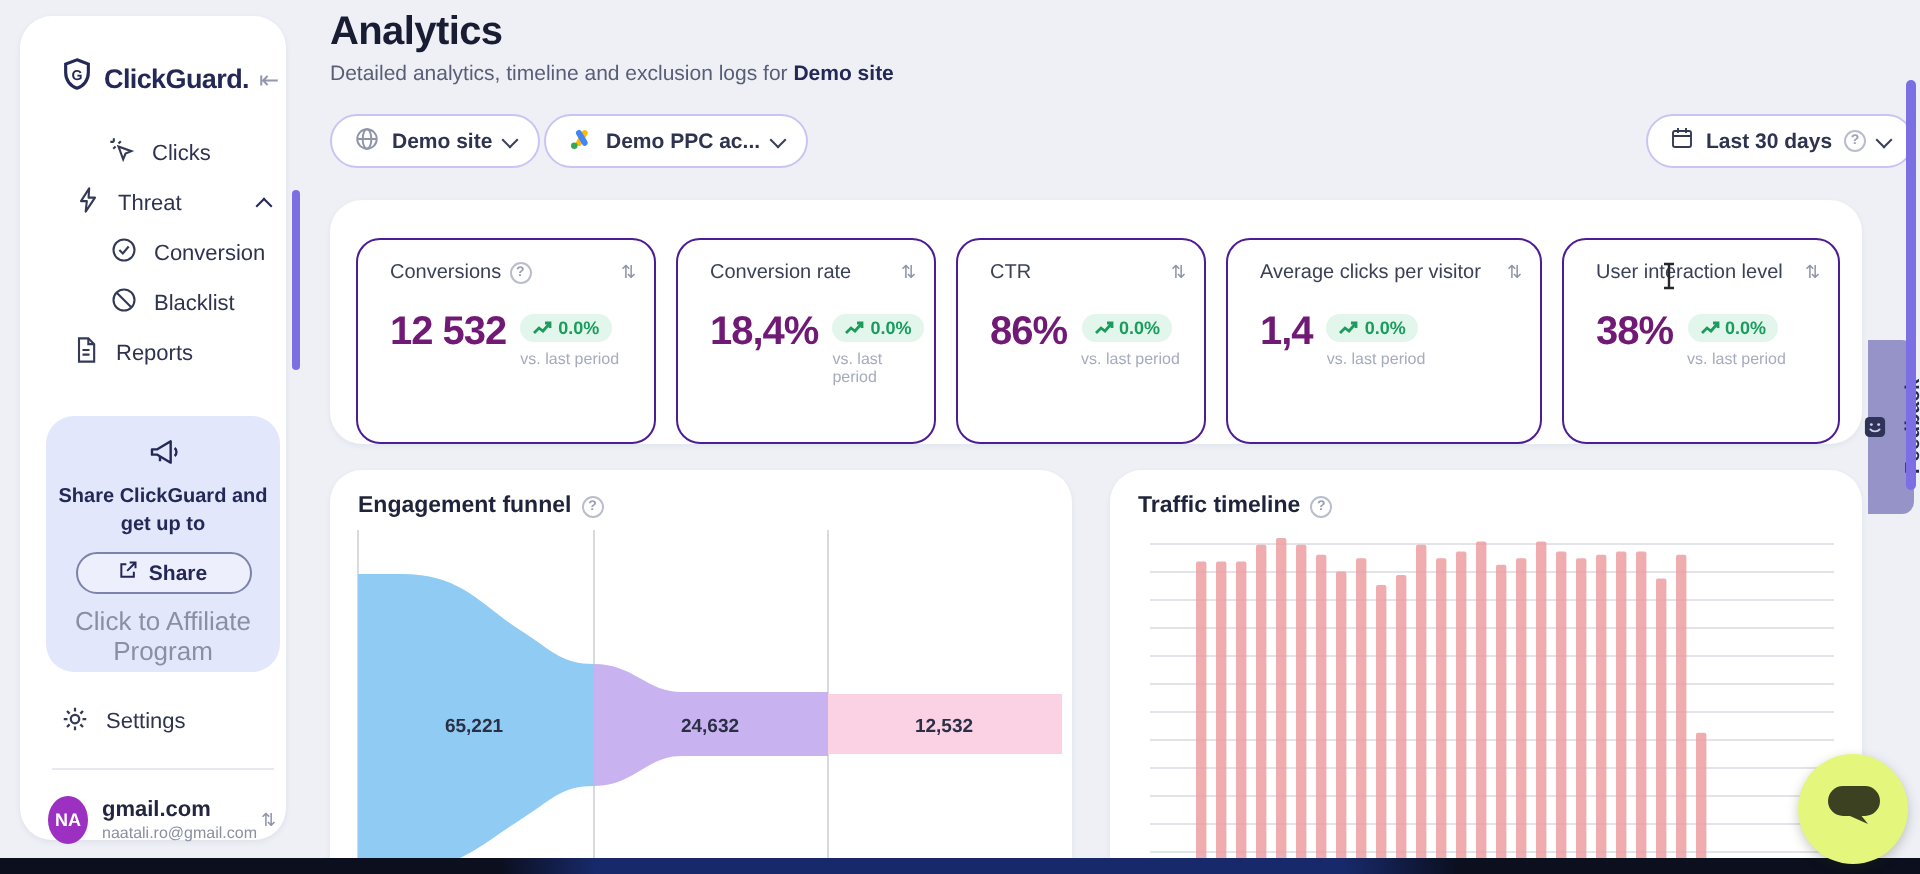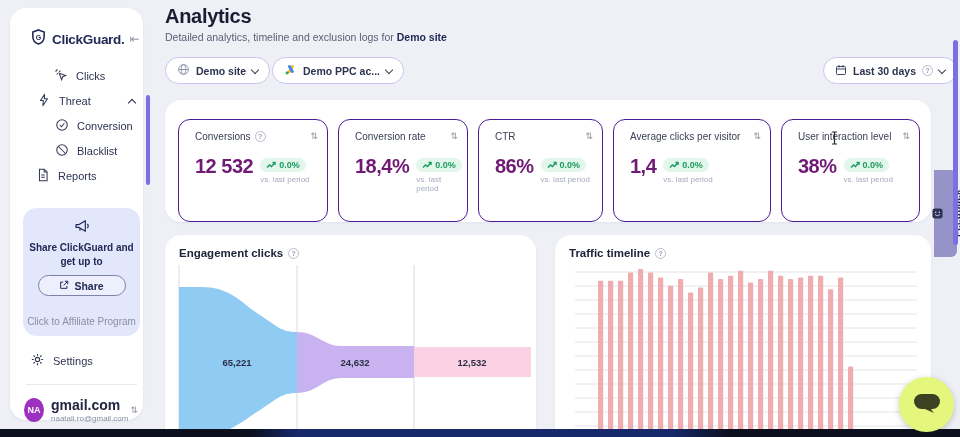--- a/index.html
+++ b/index.html
@@ -19,28 +19,28 @@
   .chev.up { transform:rotate(-135deg); margin-top:3px; }
   .chev.down { transform:rotate(45deg); margin-top:-2px; }
   .side-scroll { left:146px; top:95px; width:4px; height:90px; background:#7b6fe3; border-radius:2px; }
 
   .promo { left:13px; top:200px; width:117px; height:128px; background:#e3e7fb; border-radius:14px;
            display:flex; flex-direction:column; align-items:center; text-align:center; padding-top:10px; cursor:pointer; }
   .promo-head { font-size:10px; font-weight:bold; color:#232856; line-height:1.35; margin-top:3px; }
   .promo-amount { font-size:21px; font-weight:bold; color:#232856; margin-top:4px; letter-spacing:-.5px; }
   .share-btn { margin-top:7px; width:88px; height:21px; border:1px solid #7d82a8; border-radius:999px; background:rgba(255,255,255,.35);
                display:flex; align-items:center; justify-content:center; gap:5px; font-size:10.5px; font-weight:bold; color:#232856; cursor:pointer; }
-  .promo-foot { margin-top:20px; font-size:10px; color:#8a8fa3; }
+  .promo-foot { margin-top:6px; font-size:13px; color:#8a8fa3; }
 
   .settings-row { left:20px; top:344px; }
   .divider { left:16px; top:376px; width:111px; height:1px; background:#e8e9f0; }
   .account { left:14px; top:388px; width:114px; height:28px; display:flex; align-items:center; gap:7px; cursor:pointer; }
   .avatar { width:20px; height:24px; border-radius:50%; background:#9b30c1; color:#fff; font-size:9px; font-weight:bold;
             display:flex; align-items:center; justify-content:center; flex:none; }
-  .acc-name { font-size:14px; font-weight:bold; color:#22263f; line-height:1.2; }
+  .acc-name { font-size:11px; font-weight:bold; color:#22263f; line-height:1.2; }
   .acc-email { font-size:8px; color:#8a8fa3; }
   .sort-glyph { color:#8f94a8; font-size:9px; }
 
   
   .page-title { left:165px; top:5px; font-size:20px; font-weight:bold; color:#191d33; letter-spacing:-.3px; }
   .page-sub { left:165px; top:31px; font-size:10.5px; color:#585e75; }
   .page-sub b { color:#232856; }
 
   .pill { height:27px; background:#fff; border:1px solid #c9c4f2; border-radius:999px;
           display:flex; align-items:center; gap:6px; padding:0 11px; font-size:10.5px; font-weight:bold; color:#2e3350; cursor:pointer; }
@@ -307,21 +307,21 @@
     </div>
   </div>
 </div>
 
 <div class="abs text-cursor"><svg width="9" height="14" viewBox="0 0 9 14" fill="none" stroke="#26262c" stroke-width="1.2">
       <path d="M2 1 H7 M4.5 1 V13 M2 13 H7"></path>
     </svg></div>
 
 <div class="abs chart-card" style="left:165px; width:371px;">
   <div class="chart-title">
-    <span>Engagement clicks</span>
+    <span>Engagement funnel</span>
     <span class="qicon">?</span>
   </div>
   <svg class="plot" width="371" height="210" viewBox="0 0 371 210">
     <g stroke="#d9dade" stroke-width="1">
       <line x1="14" y1="30" x2="14" y2="210"></line>
       <line x1="132" y1="30" x2="132" y2="210"></line>
       <line x1="249" y1="30" x2="249" y2="210"></line>
     </g>
     <path d="M14 52 L36 52 C66 52 76 68 95 80 C112 91 116 97 132 97 L132 158 C116 158 112 164 95 175 C76 187 66 198 36 203 L14 208 Z" fill="#8fcbf3"></path>
     <path d="M132 97 C152 97 158 111 176 111 L249 111 L249 143 L176 143 C158 143 152 158 132 158 Z" fill="#c8b3f0"></path>

